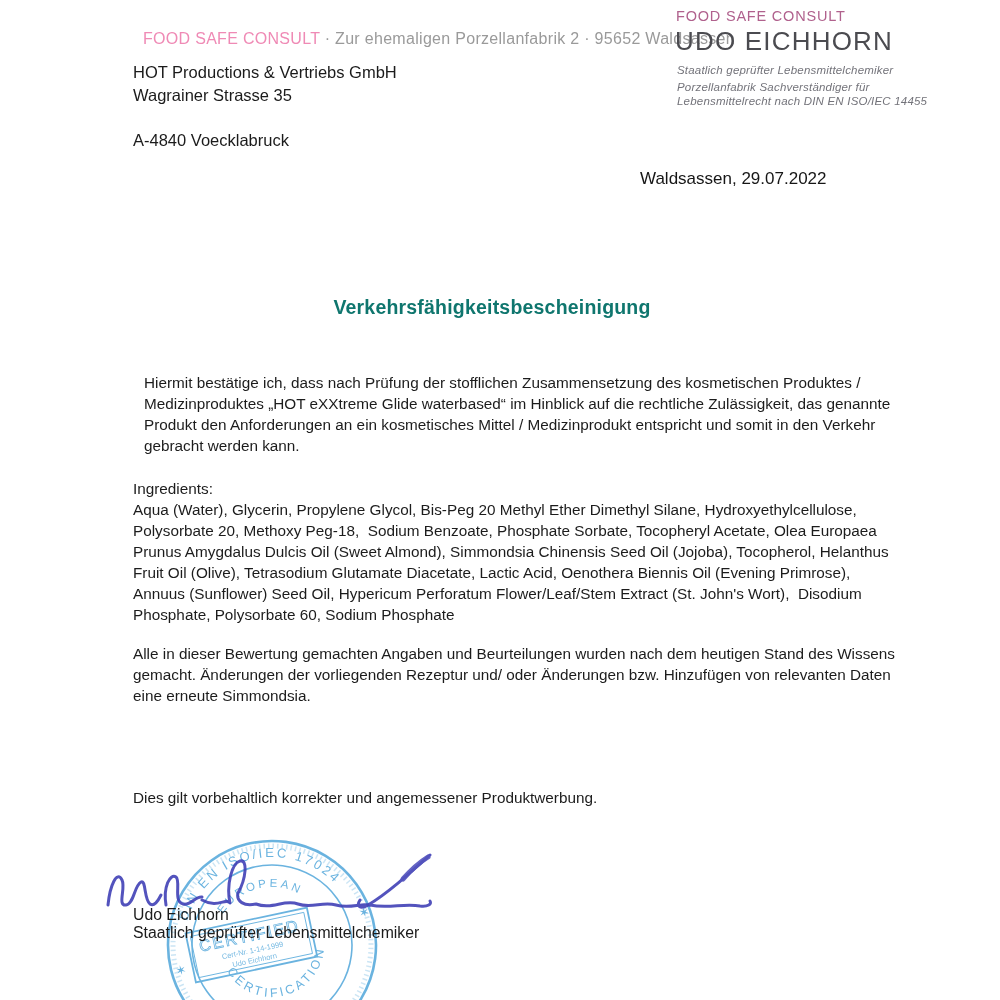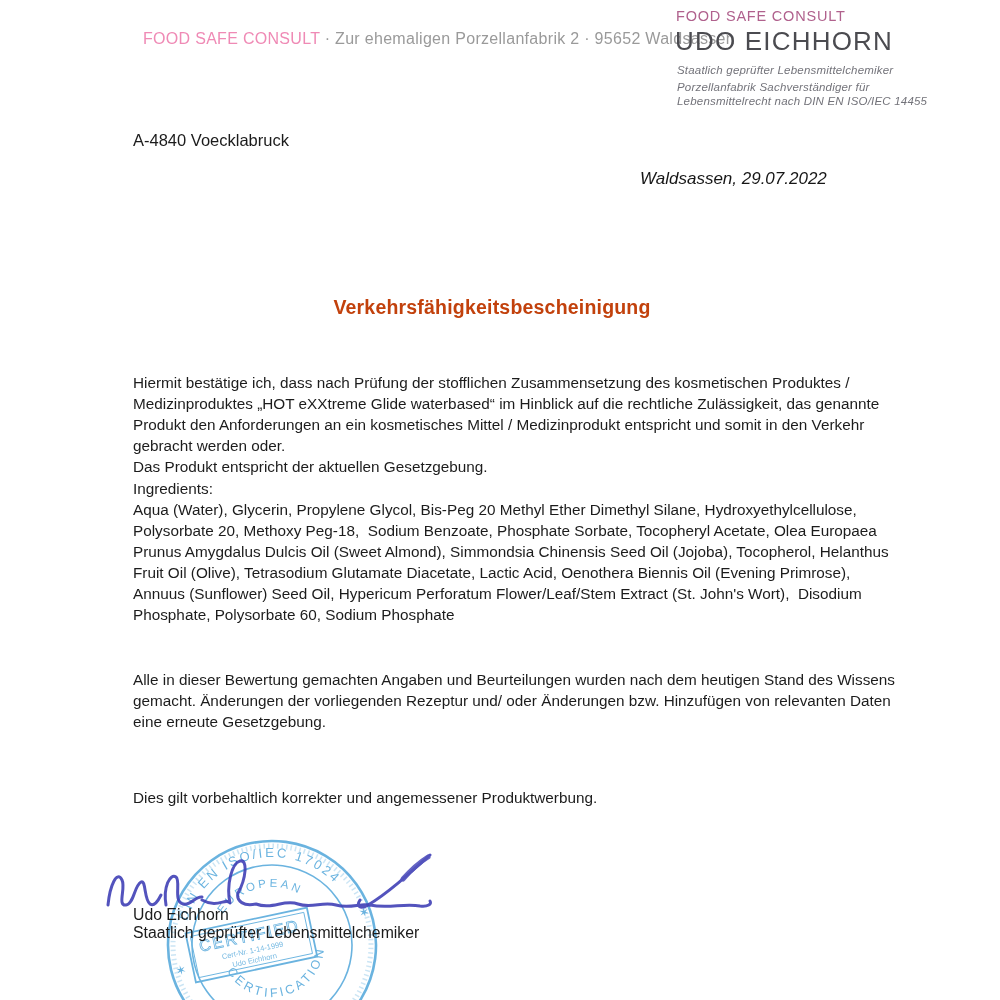--- a/index.html
+++ b/index.html
@@ -17,76 +17,79 @@
   .recipient{left:133px;top:61px;font-size:16.5px;line-height:23px;color:#1b1b1b;}
   .recipient-city{left:133px;top:131px;font-size:16.5px;color:#1b1b1b;}
   
   .fsc-brand{left:676px;top:8px;font-size:14.5px;letter-spacing:.8px;color:#b0618d;}
   .consultant{left:675px;top:26px;font-size:26px;letter-spacing:1.2px;color:#4b4b50;font-weight:400;}
   .cred{left:677px;font-size:11.5px;font-style:italic;color:#73737a;letter-spacing:.2px;}
   .cred1{top:64px;}
   .cred2{top:81px;}
   .cred3{top:95px;}
   
-  .dateline{left:640px;top:169px;font-size:17px;color:#161616;font-style:italic;}
+  .dateline{left:640px;top:169px;font-size:17px;color:#161616;}
   
-  .title{left:0;right:16px;top:296px;text-align:center;font-size:19.5px;font-weight:bold;letter-spacing:.2px;color:#c2410c;}
+  .title{left:0;right:16px;top:296px;text-align:center;font-size:19.5px;font-weight:bold;letter-spacing:.2px;color:#0f766e;}
   
   .para{left:133px;font-size:15.3px;line-height:21px;color:#1c1c1c;}
-  .p-intro{top:372px;}
+  .p-intro{top:372px;margin-left:11px;}
   .p-ingredients{top:478px;}
-  .p-assessment{top:669px;}
+  .p-assessment{top:643px;}
   .p-closing{top:787px;}
   
   .sig-name{left:133px;top:906px;font-size:15.8px;color:#1b1b1b;}
   .sig-title{left:133px;top:924px;font-size:15.8px;color:#1b1b1b;}
   .stamp-wrap{left:152px;top:828px;width:240px;height:240px;opacity:.82;}
   .signature-wrap{left:98px;top:845px;width:340px;height:80px;}
 </style>
 </head>
 <body>
 
 <div class="page">
 
   <div class="abs sender-line line"><span class="brand">FOOD SAFE CONSULT</span><span> · Zur ehemaligen Porzellanfabrik 2 · 95652 Waldsassen</span></div>
 
+  <div class="abs recipient">
+    <div class="line">HOT Productions &amp; Vertriebs GmbH</div>
+    <div class="line">Wagrainer Strasse 35</div>
+  </div>
   <div class="abs recipient-city line">A-4840 Voecklabruck</div>
 
   <div class="abs fsc-brand line">FOOD SAFE CONSULT</div>
   <div class="abs consultant line">UDO EICHHORN</div>
   <div class="abs cred cred1 line">Staatlich geprüfter Lebensmittelchemiker</div>
   <div class="abs cred cred2 line">Porzellanfabrik Sachverständiger für</div>
   <div class="abs cred cred3 line">Lebensmittelrecht nach DIN EN ISO/IEC 14455</div>
 
   <div class="abs dateline line">Waldsassen, 29.07.2022</div>
 
   <div class="abs title">Verkehrsfähigkeitsbescheinigung</div>
 
   <div class="abs para p-intro">
     <div class="line">Hiermit bestätige ich, dass nach Prüfung der stofflichen Zusammensetzung des kosmetischen Produktes /</div>
     <div class="line">Medizinproduktes „HOT eXXtreme Glide waterbased“ im Hinblick auf die rechtliche Zulässigkeit, das genannte</div>
     <div class="line">Produkt den Anforderungen an ein kosmetisches Mittel / Medizinprodukt entspricht und somit in den Verkehr</div>
-    <div class="line">gebracht werden oder.</div>
-    <div class="line">Das Produkt entspricht der aktuellen Gesetzgebung.</div>
+    <div class="line">gebracht werden kann.</div>
   </div>
 
   <div class="abs para p-ingredients">
     <div class="line">Ingredients:</div>
     <div class="line">Aqua (Water), Glycerin, Propylene Glycol, Bis-Peg 20 Methyl Ether Dimethyl Silane, Hydroxyethylcellulose,</div>
     <div class="line">Polysorbate 20, Methoxy Peg-18,  Sodium Benzoate, Phosphate Sorbate, Tocopheryl Acetate, Olea Europaea</div>
     <div class="line">Prunus Amygdalus Dulcis Oil (Sweet Almond), Simmondsia Chinensis Seed Oil (Jojoba), Tocopherol, Helanthus</div>
     <div class="line">Fruit Oil (Olive), Tetrasodium Glutamate Diacetate, Lactic Acid, Oenothera Biennis Oil (Evening Primrose),</div>
     <div class="line">Annuus (Sunflower) Seed Oil, Hypericum Perforatum Flower/Leaf/Stem Extract (St. John's Wort),  Disodium</div>
     <div class="line">Phosphate, Polysorbate 60, Sodium Phosphate</div>
   </div>
 
   <div class="abs para p-assessment">
     <div class="line">Alle in dieser Bewertung gemachten Angaben und Beurteilungen wurden nach dem heutigen Stand des Wissens</div>
     <div class="line">gemacht. Änderungen der vorliegenden Rezeptur und/ oder Änderungen bzw. Hinzufügen von relevanten Daten</div>
-    <div class="line">eine erneute Gesetzgebung.</div>
+    <div class="line">eine erneute Simmondsia.</div>
   </div>
 
   <div class="abs para p-closing line">Dies gilt vorbehaltlich korrekter und angemessener Produktwerbung.</div>
 
   <div class="abs stamp-wrap">
     <svg width="240" height="240" viewBox="0 0 240 240">
       <defs>
         <path id="arcTop" d="M 32,117 A 88,88 0 0 1 208,117"></path>
         <path id="arcBottom" d="M 68,117 A 52,52 0 0 0 172,117"></path>
         <path id="arcEuro" d="M 62,117 A 58,58 0 0 1 178,117"></path>

